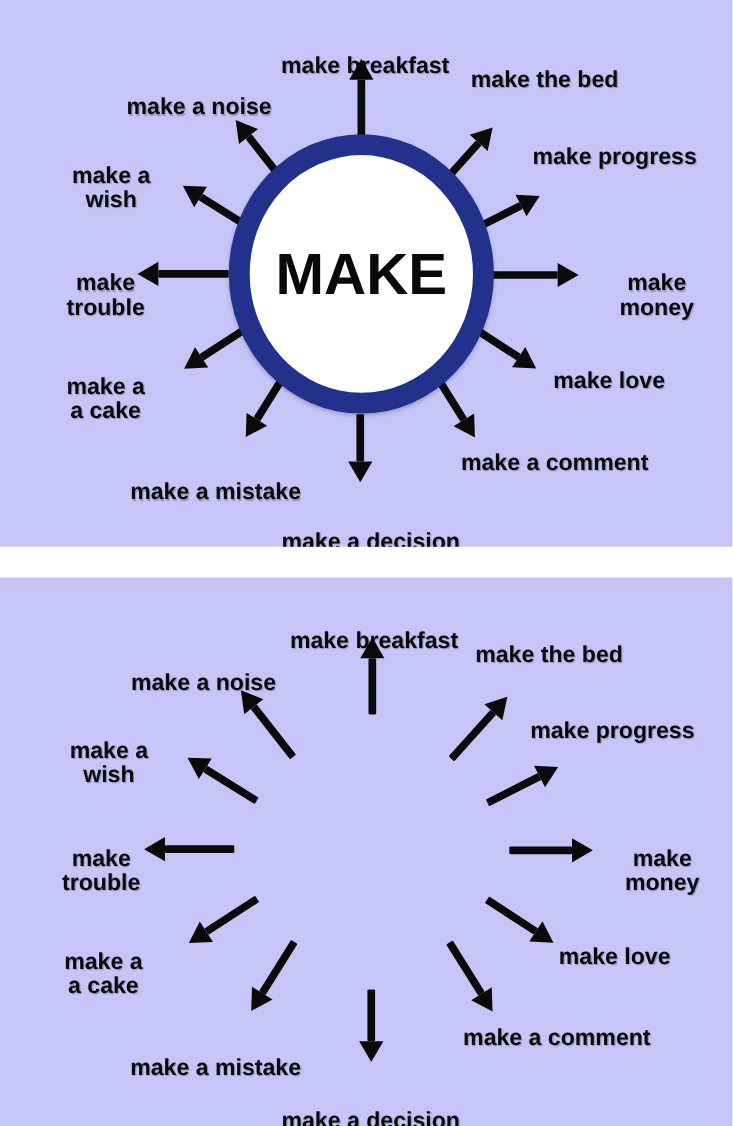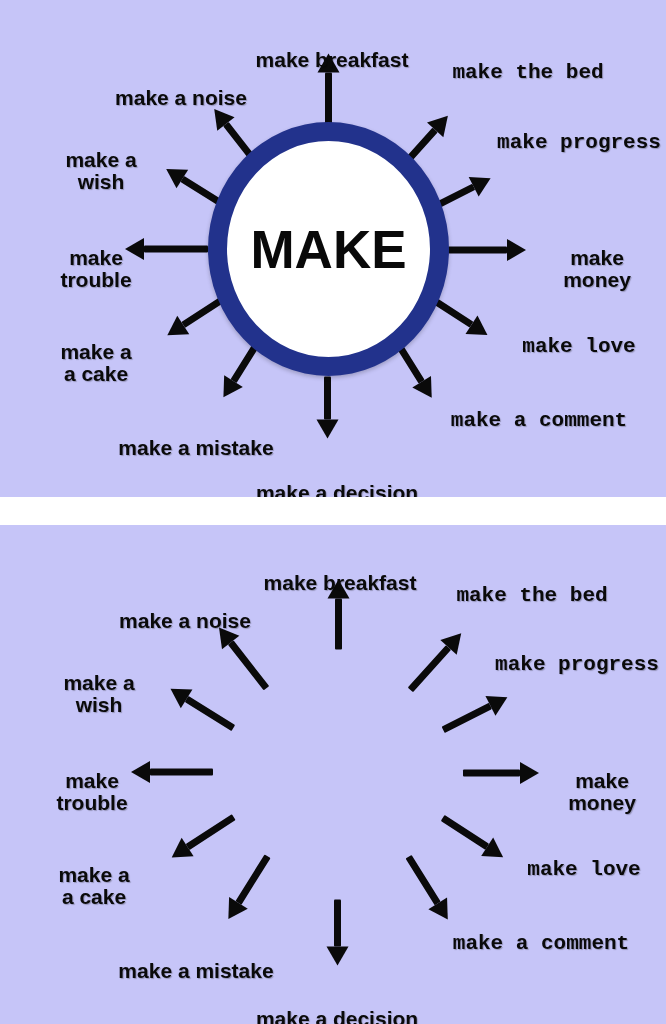--- a/index.html
+++ b/index.html
@@ -81,21 +81,21 @@
     position:absolute;
     font-weight:bold;
     color:#0a0a0a;
     font-size:21px;
     line-height:1.06;
     white-space:pre-line;
     z-index:6;
     text-shadow:1px 1px 1px rgba(0,0,0,0.25);
   }
   .lbl.c{text-align:center;margin-top:27px;}
-  .lbl.l{text-align:center;font-family:Liberation Mono, monospace;}
+  .lbl.l{text-align:left;}
 </style>
 </head>
 <body>
 
 <div class="stack">
 
   <div class="panel top">
 
     <div>
       <div class="arrow" style="left:328px;top:122px;width:73px;transform:rotate(-90deg);">

